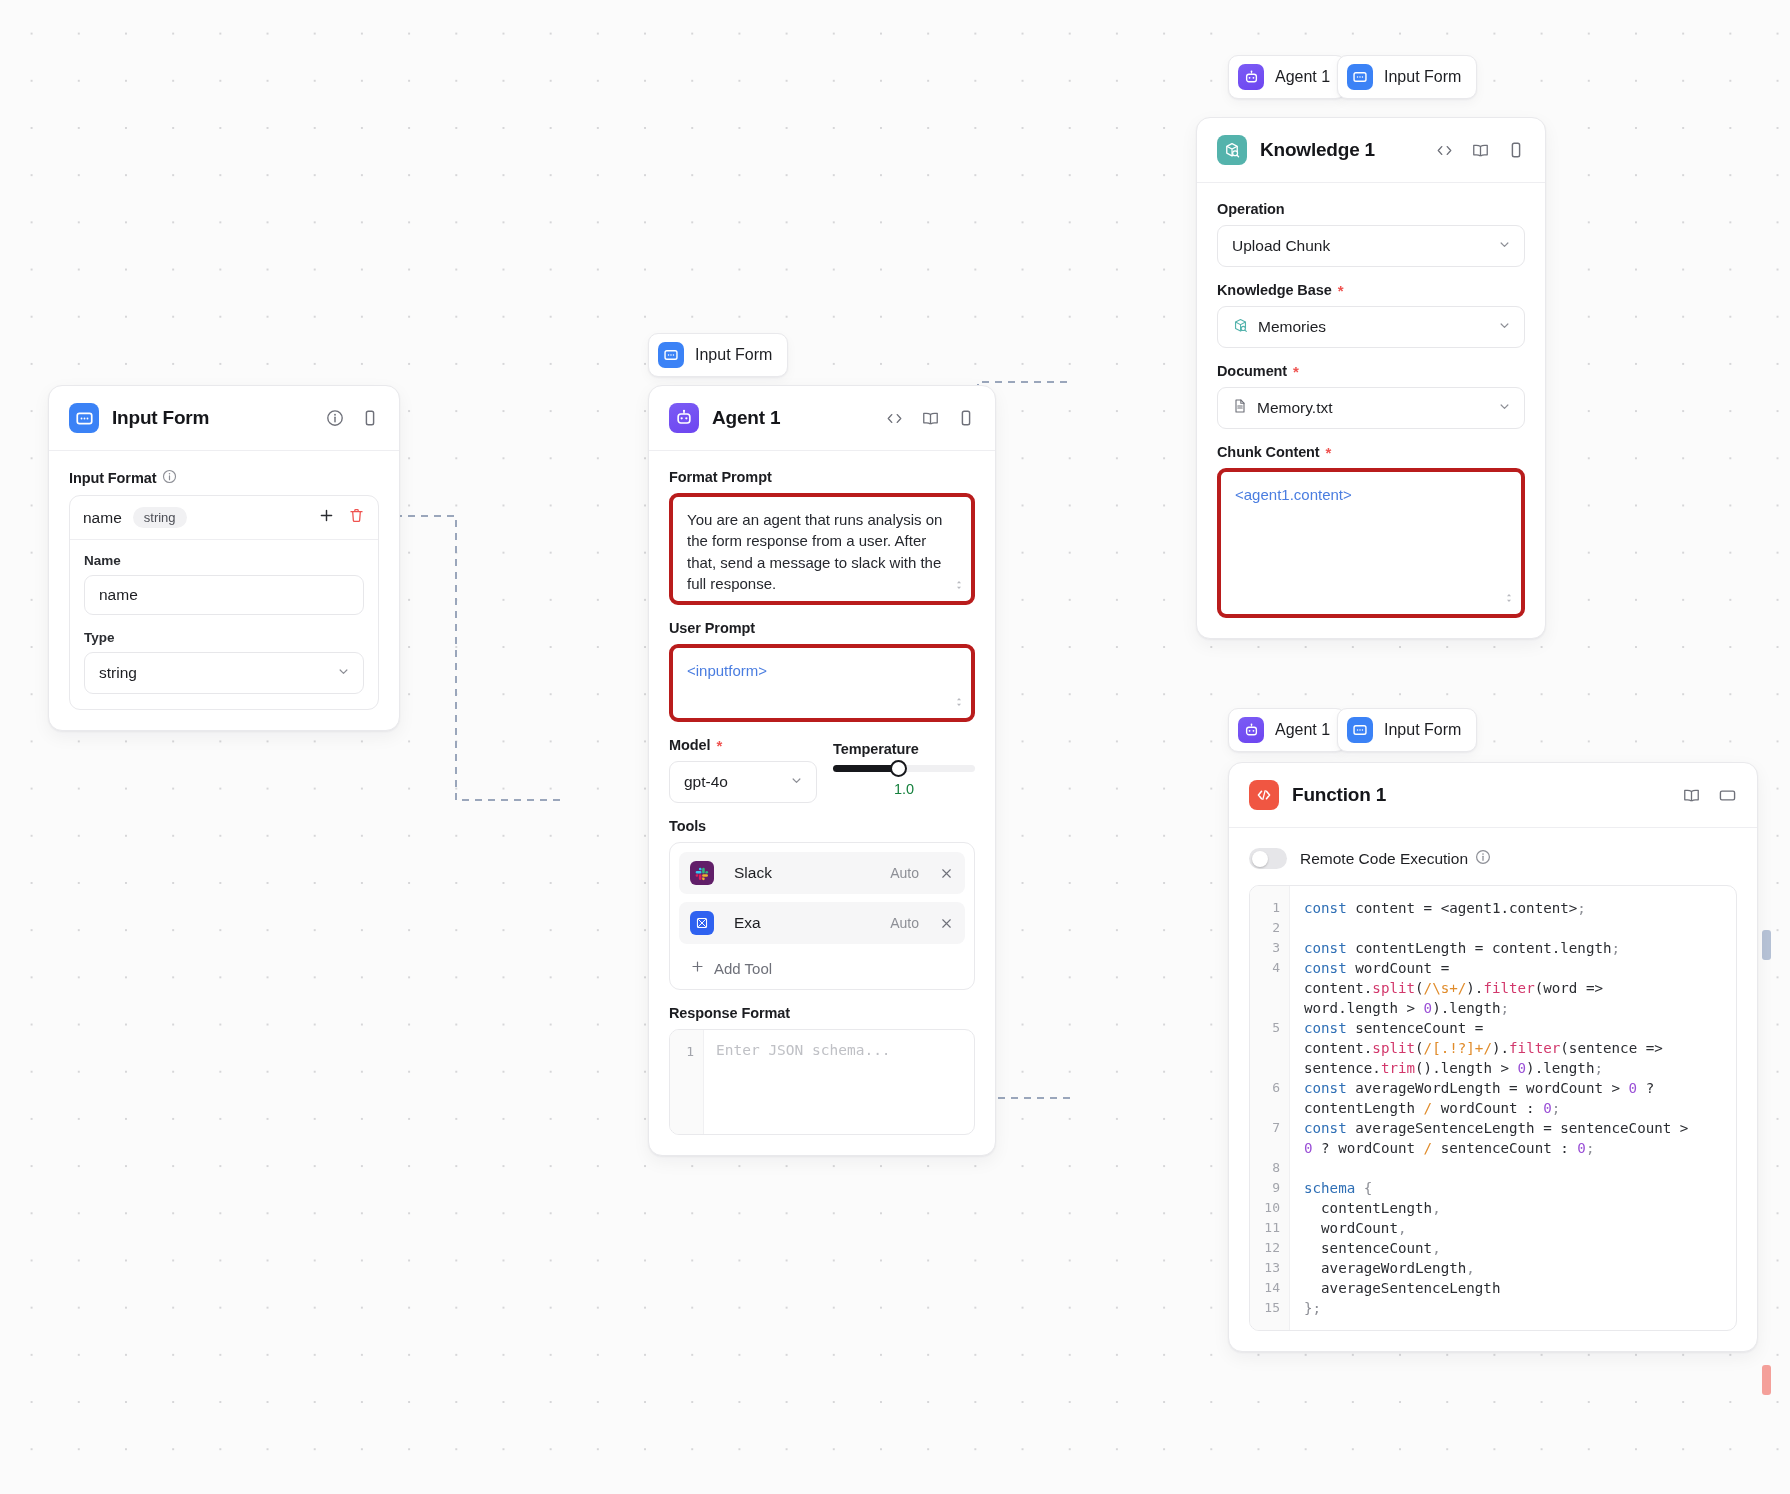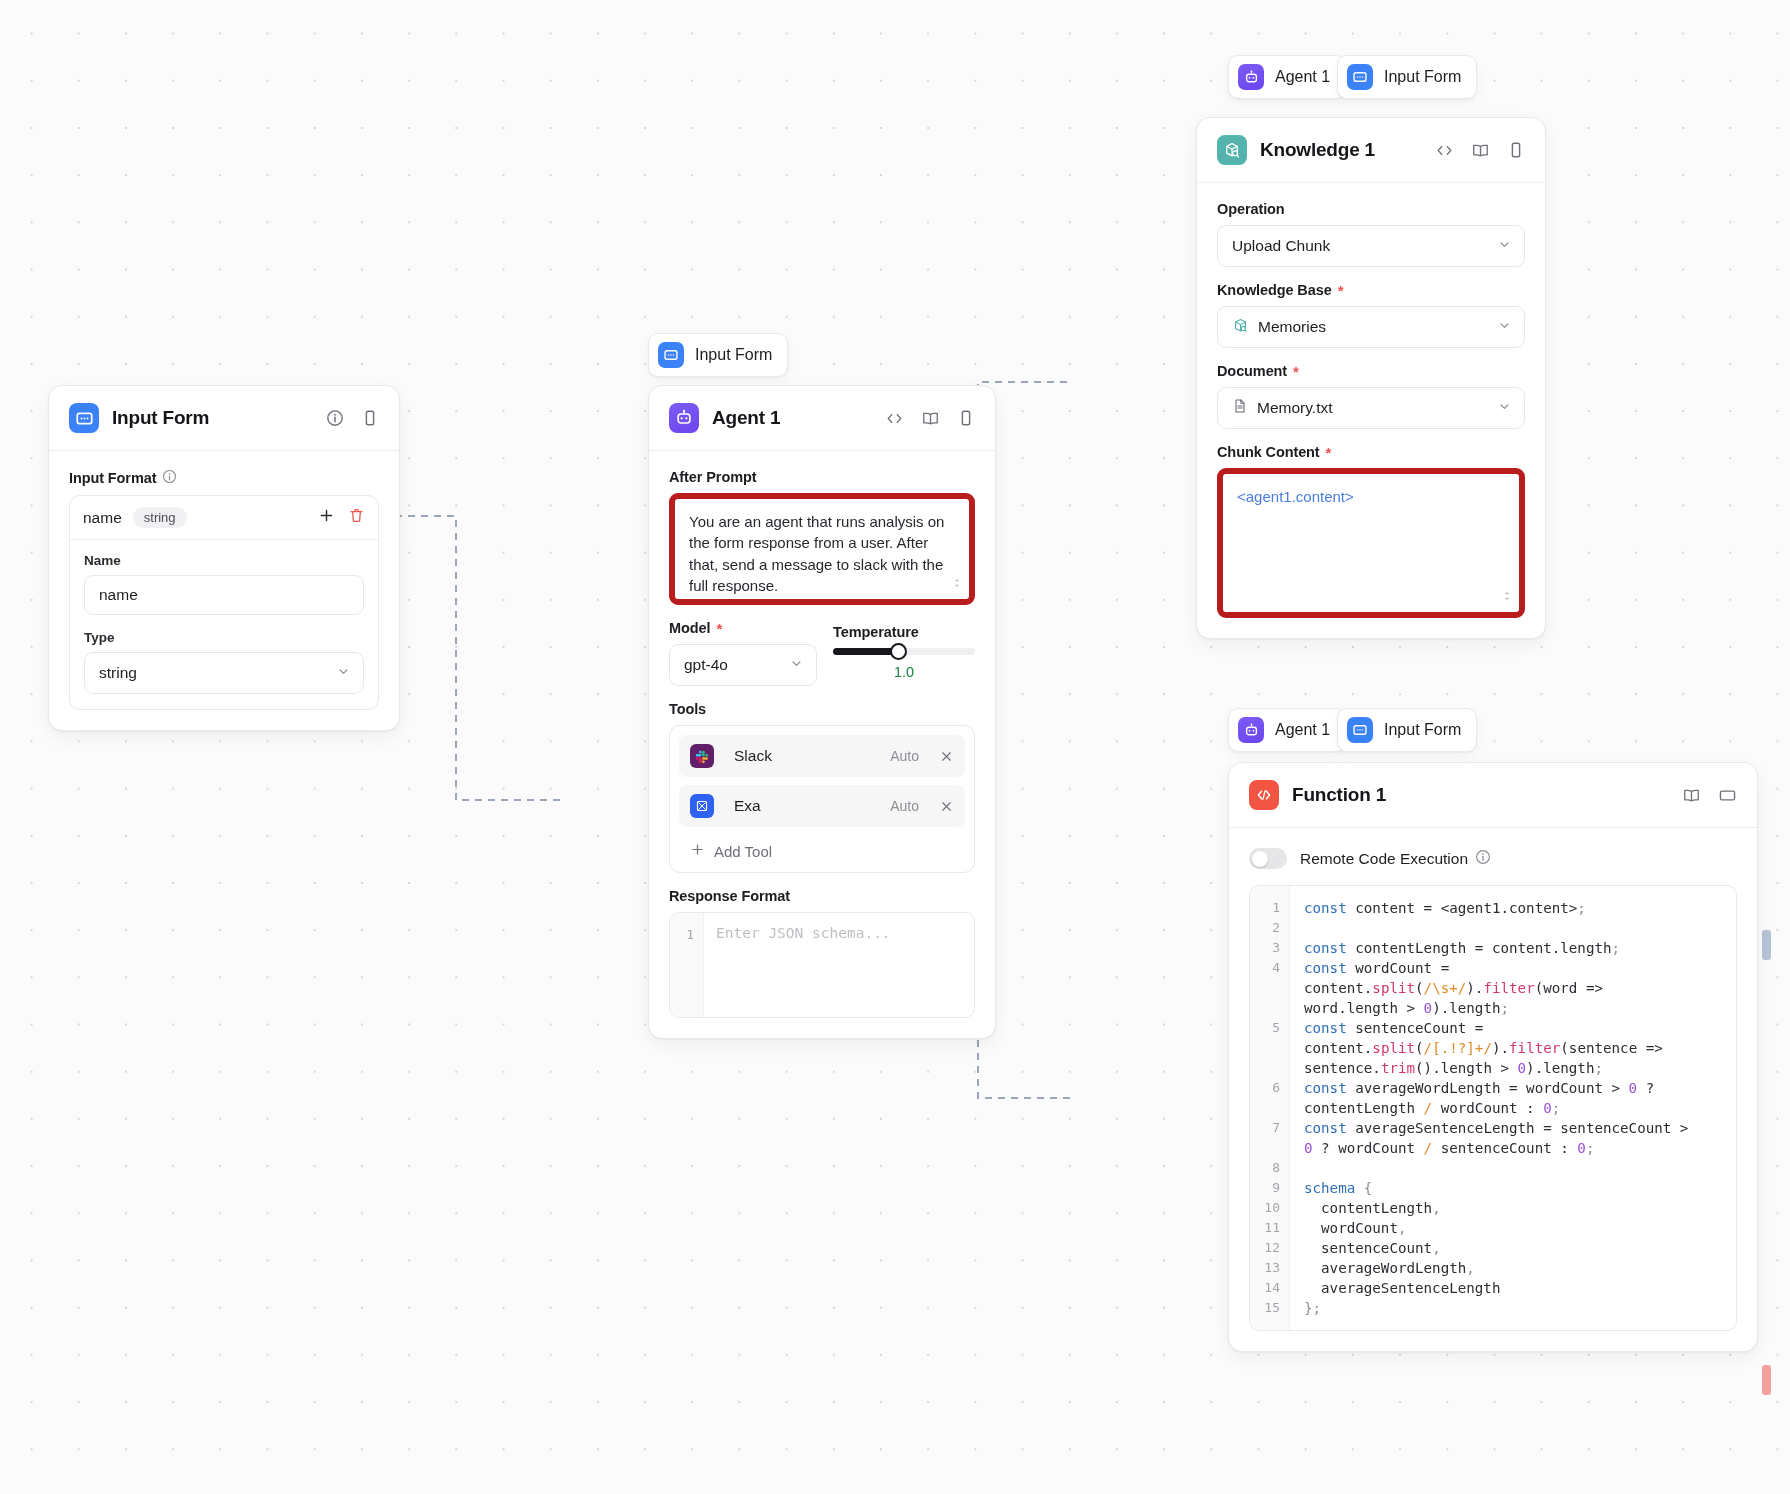--- a/index.html
+++ b/index.html
@@ -77,21 +77,21 @@
   }
   .select .chev { margin-left: auto; }
   .input {
     height: 40px; border: 1px solid #e7e7ea; border-radius: 9px;
     background: #fff; display: flex; align-items: center;
     padding: 0 14px; font-size: 15.5px; color: #1d1e22;
   }
   .input.ph { color: #b3b4b9; }
 
   .textarea {
-    border: 6px solid #b91c1c; border-radius: 9px; background: #fff;
+    border: 4px solid #b91c1c; border-radius: 9px; background: #fff;
     padding: 12px 14px; position: relative;
     font-size: 15px; color: #26282e; line-height: 1.43;
   }
   .textarea .resize {
     position: absolute; right: 6px; bottom: 5px; color: #b9bac0;
   }
   .tok { color: #4a7de0; }
 
   
   .schema-box { border: 1px solid #e9e9ec; border-radius: 11px; overflow: hidden; }
@@ -322,23 +322,32 @@
         </span>
       <span>
           <svg width="18" height="18" viewBox="0 0 20 20">
             <rect x="6" y="2.5" width="8" height="15" rx="2" fill="none" stroke="#6e7079" stroke-width="1.6"></rect>
           </svg>
         </span>
     </div>
   </div>
   <div class="node-body">
     <div class="field">
-      <div class="flabel">After Prompt</div>
+      <div class="flabel">Format Prompt</div>
       <div class="textarea" style="height:112px;">
         <span>You are an agent that runs analysis on the form response from a user. After that, send a message to slack with the full response.</span>
+        <span class="resize"><svg width="12" height="12" viewBox="0 0 14 14">
+              <path d="M7 2.2L4.6 5h4.8L7 2.2zM7 11.8L4.6 9h4.8L7 11.8z" fill="#b9bac0"></path>
+            </svg></span>
+      </div>
+    </div>
+    <div class="field">
+      <div class="flabel">User Prompt</div>
+      <div class="textarea" style="height:78px;">
+        <span class="tok">&lt;inputform&gt;</span>
         <span class="resize"><svg width="12" height="12" viewBox="0 0 14 14">
               <path d="M7 2.2L4.6 5h4.8L7 2.2zM7 11.8L4.6 9h4.8L7 11.8z" fill="#b9bac0"></path>
             </svg></span>
       </div>
     </div>
 
     <div class="field row2">
       <div style="width:148px;">
         <div class="flabel">
           <span>Model</span>

